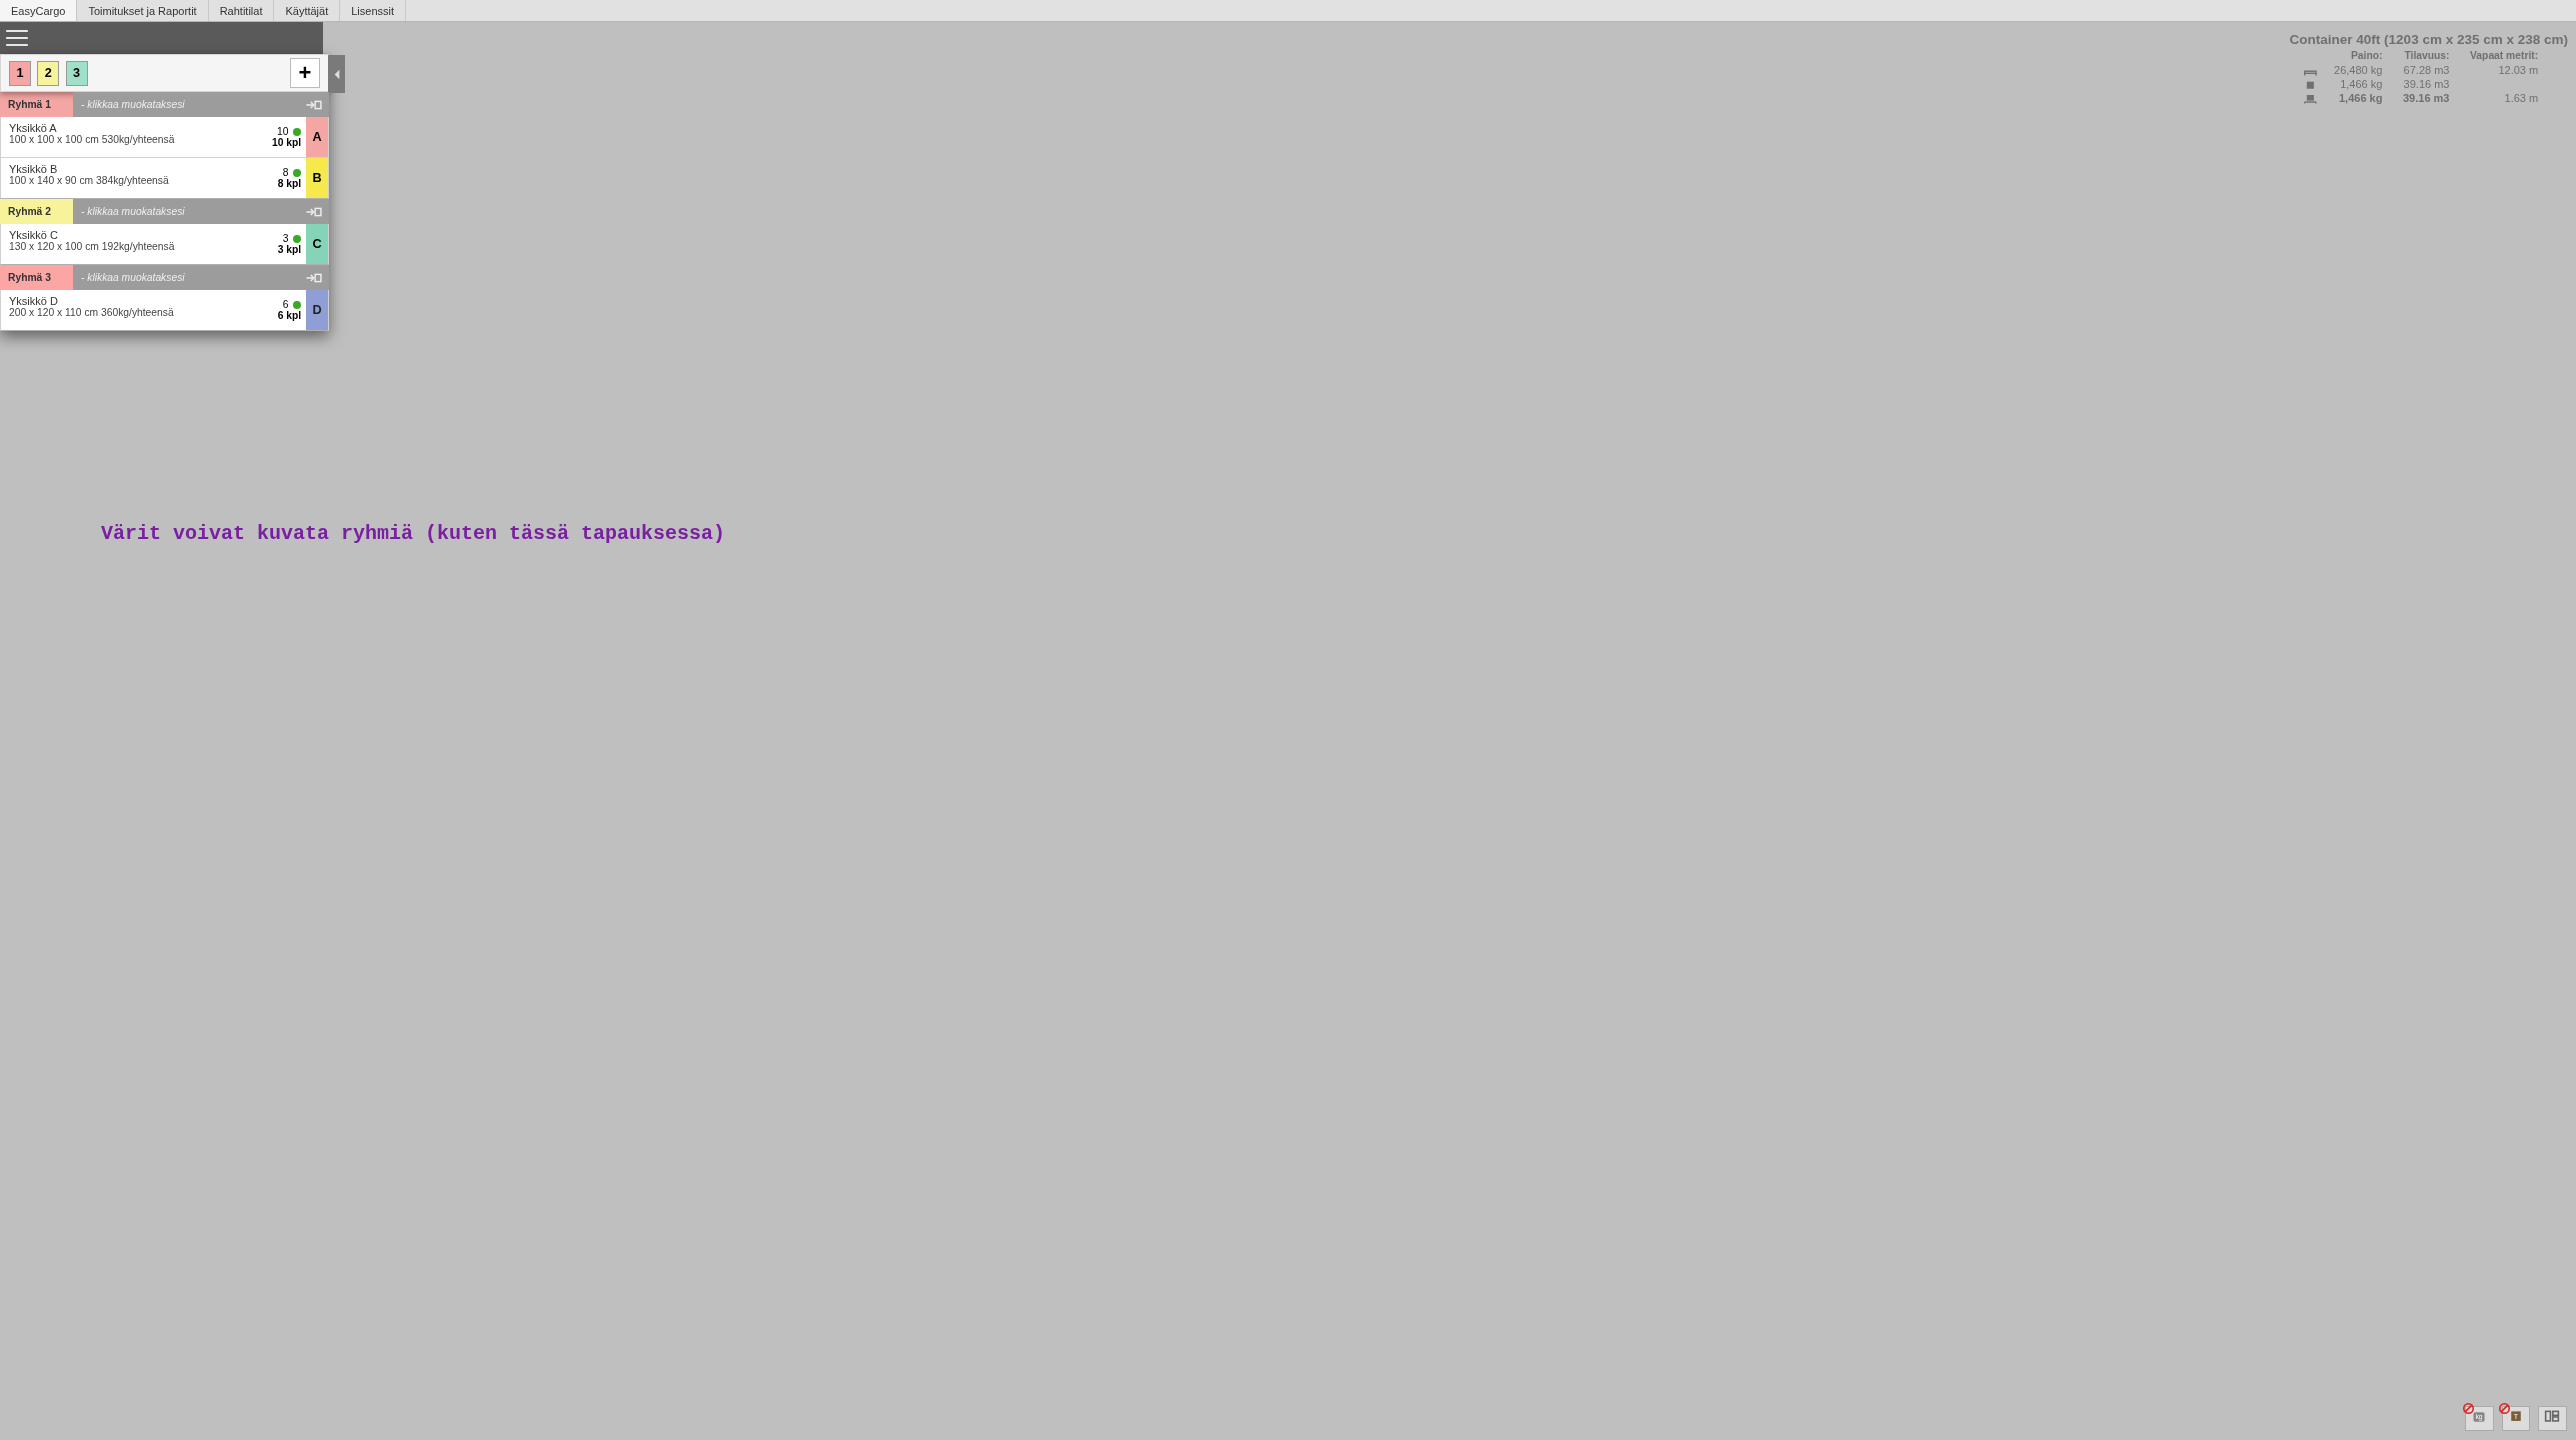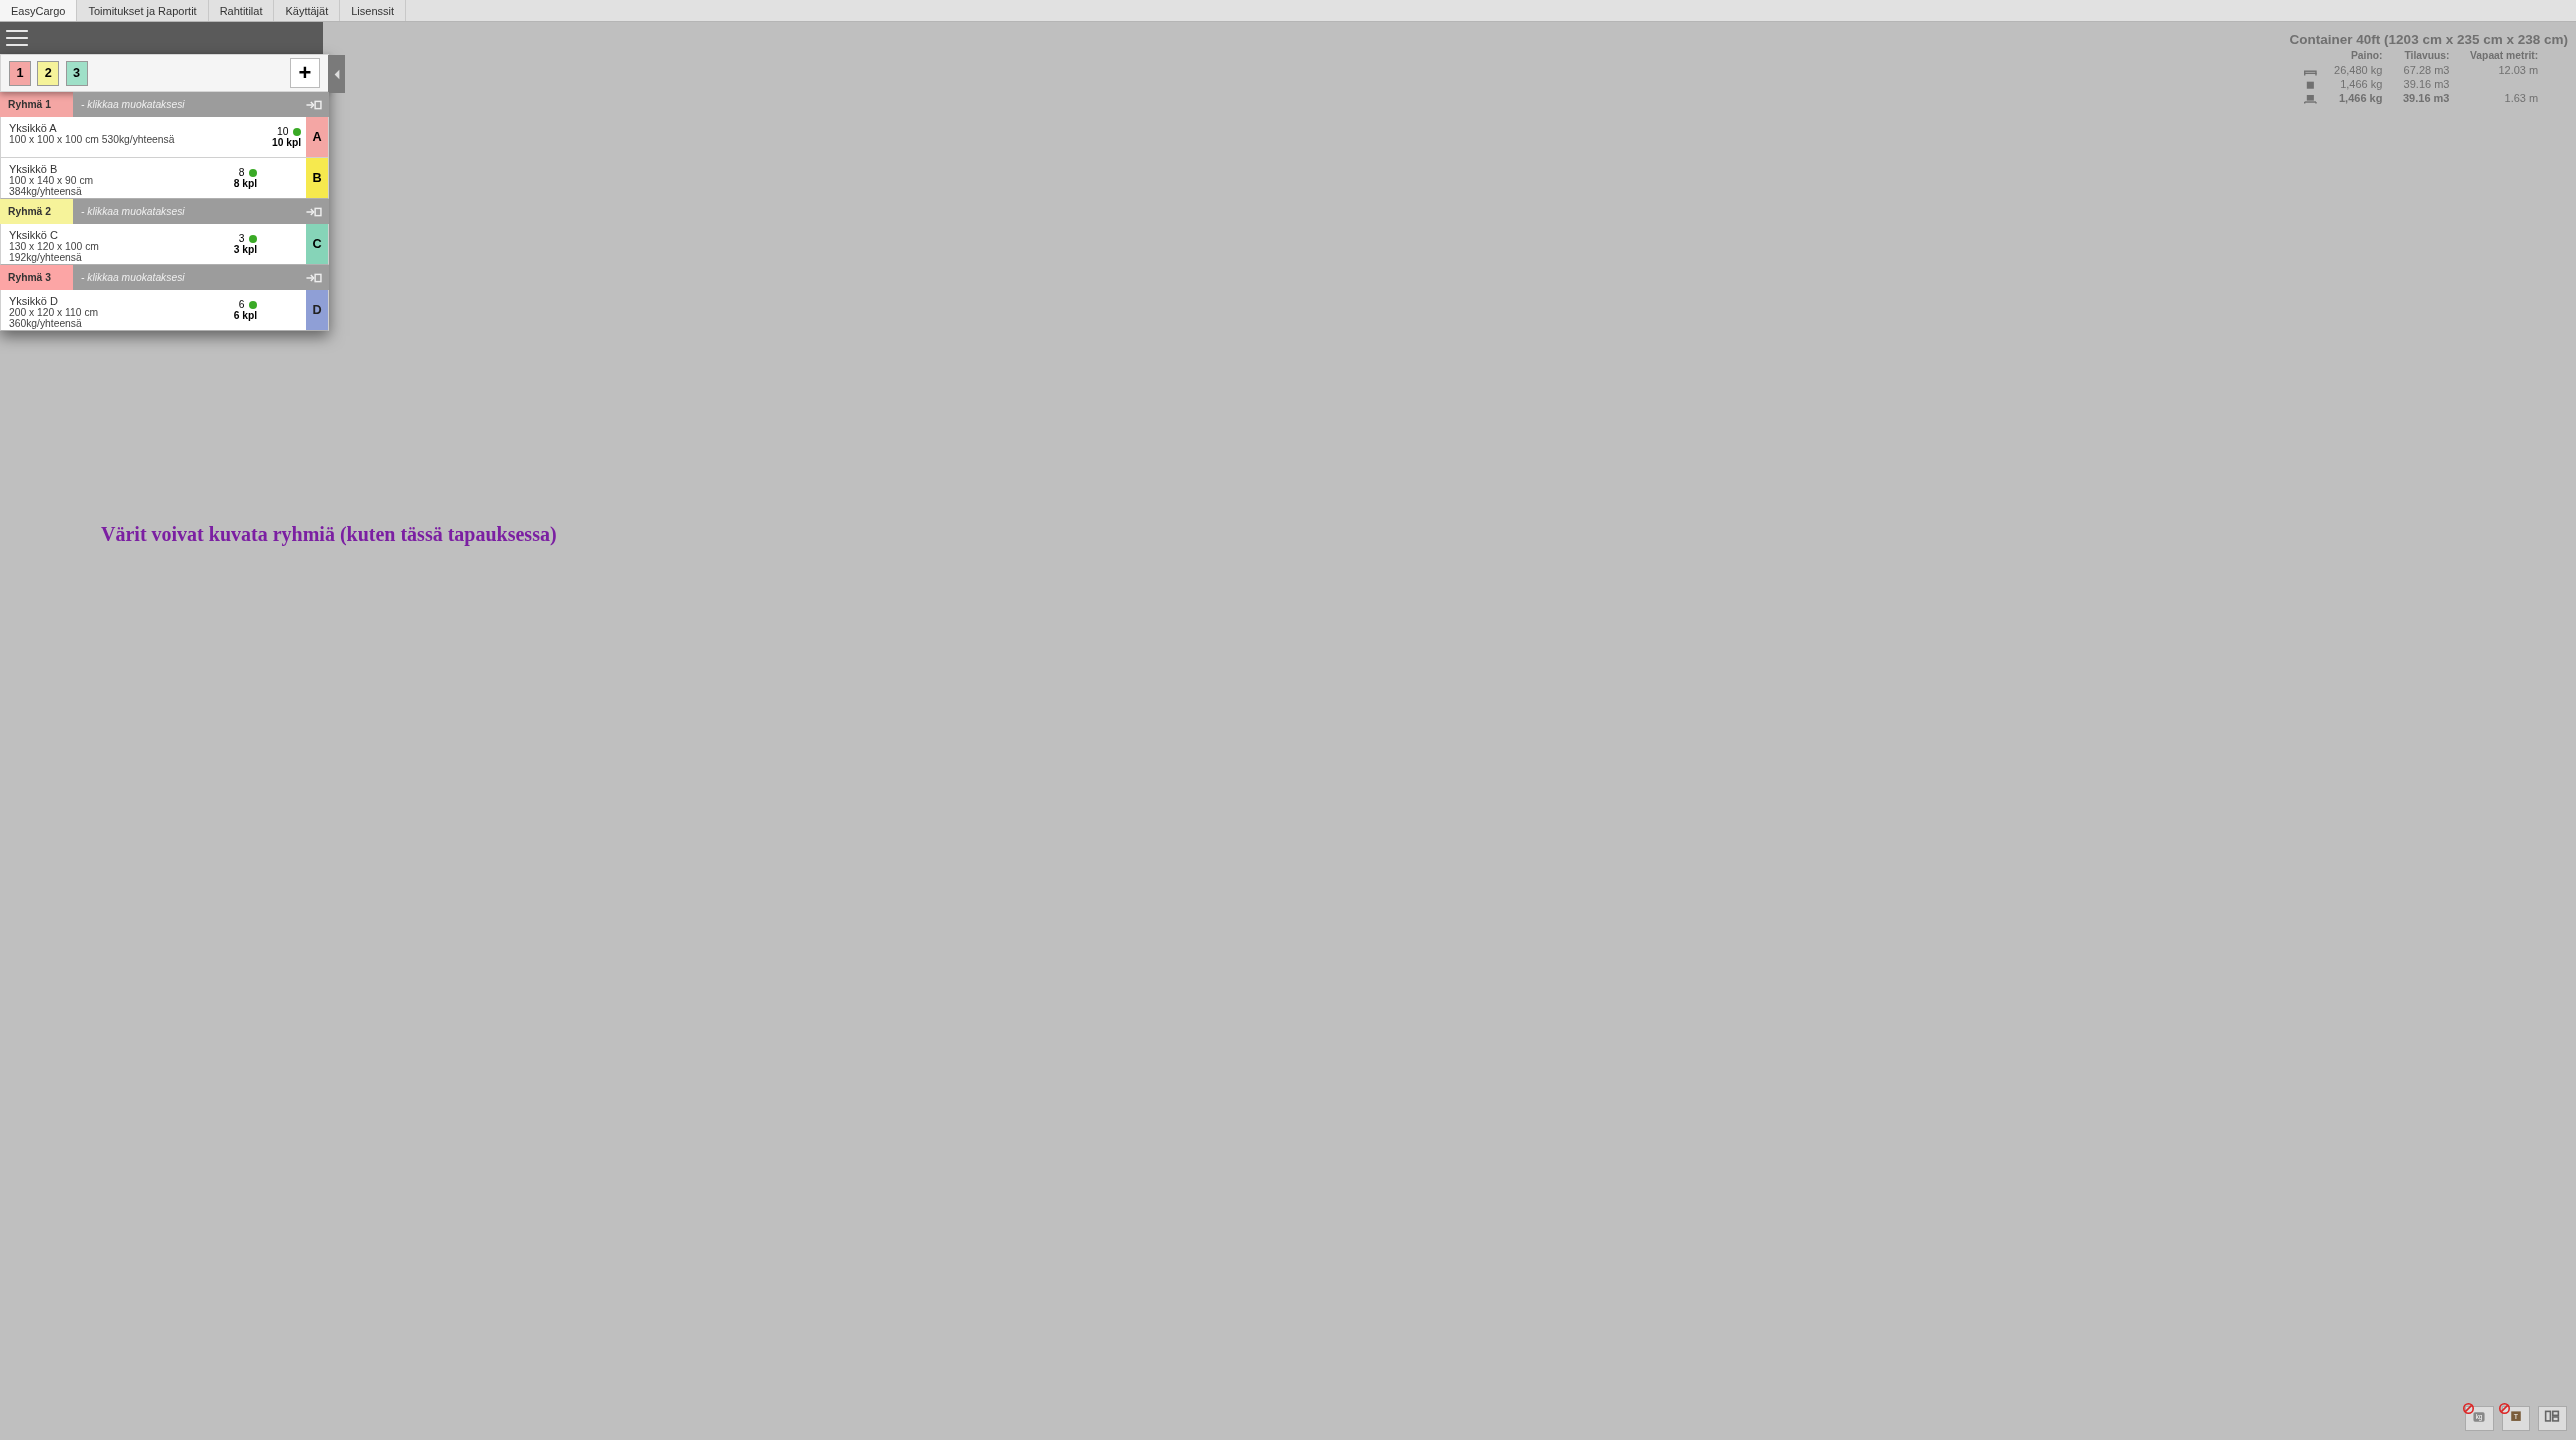--- a/index.html
+++ b/index.html
@@ -37,36 +37,36 @@
   .item-row .info .dims { font-size:10.3px; color:#444; }
   .item-row .counts { width:46px; display:flex; flex-direction:column; align-items:flex-end; justify-content:center; padding-right:4.8px; font-size:10.3px; }
   .item-row .counts .top { display:flex; align-items:center; gap:4.8px; }
   .item-row .counts .dot { width:8px; height:8px; border-radius:50%; background:#3aaa26; }
   .item-row .counts .bot { font-weight:bold; }
   .item-row .letter { width:22px; display:flex; align-items:center; justify-content:center; font-weight:bold; font-size:12.7px; }
   .item-row .letter.A { background:#f4a6a4; }
   .item-row .letter.B { background:#f6e94e; }
   .item-row .letter.C { background:#86d4b8; }
   .item-row .letter.D { background:#8f9fd6; color:#222;}
-  .item-row.last-in-group { border-bottom:0.8px solid #b0b0b0;gap:44px; }
+  .item-row.last-in-group { border-bottom:0.8px solid #b0b0b0; }
 
   .sidebar-shadow { box-shadow: 0 6.3px 14.3px rgba(0,0,0,0.5); }
 
   
   .stats { position:absolute; top:32px; right:8px; font-family:Arial; color:#6a6a6a; text-align:right; }
   .stats .title { font-size:13.5px; font-weight:bold; color:#707070; margin-bottom:3px; }
   .stats table { border-collapse:collapse; }
   .stats th { font-size:10.3px; font-weight:bold; color:#707070; padding:0 6.3px 1.6px 14.3px; text-align:right;}
   .stats td { font-size:11px; color:#707070; padding:0.8px 6.3px 0.8px 14.3px; text-align:right;}
   .stats td.bold { font-weight:bold; }
   .stats .iconcell { width:17.4px; padding-right:3.2px; text-align:center; }
   .stats .iconcell svg { width:12.7px; height:11px; vertical-align:middle; }
 
   
-  .annotation { position:absolute; left:101px; top:519px; color:#7b1fa2; font-size:20px; font-weight:bold; line-height:1.5; font-family:Liberation Serif, serif; }
+  .annotation { position:absolute; left:101px; top:519px; color:#7b1fa2; font-size:20px; font-weight:bold; line-height:1.5; font-family:Liberation Mono, monospace; }
 
   
   .br-buttons { position:absolute; right:9.5px; bottom:9.5px; display:flex; gap:8px; }
   .br-btn { width:28.5px; height:25px; background:#dcdcdc; border:0.8px solid #aaa; display:flex; align-items:center; justify-content:center; cursor:pointer; position:relative; }
   .br-btn .ban { position:absolute; top:-3.2px; left:-3.2px; width:11px; height:11px; }
   .br-btn svg { width:16px; height:14.3px; }
 
   
   .viewport { position:absolute; top:22px; left:0; right:0; bottom:0; background:linear-gradient(#bfbfbf,#c4c4c4); z-index:-1; }
   .container3d { position:absolute; left:364px; top:95px; width:649px; height:428px; perspective:1109px; perspective-origin:40% 30%; }

